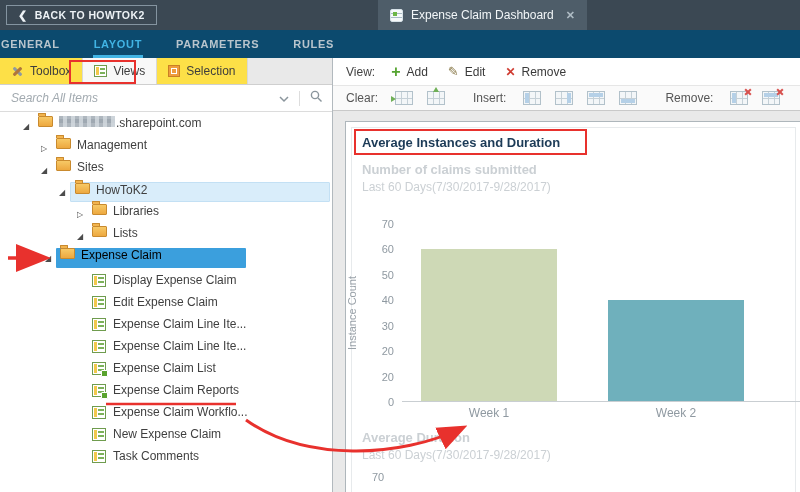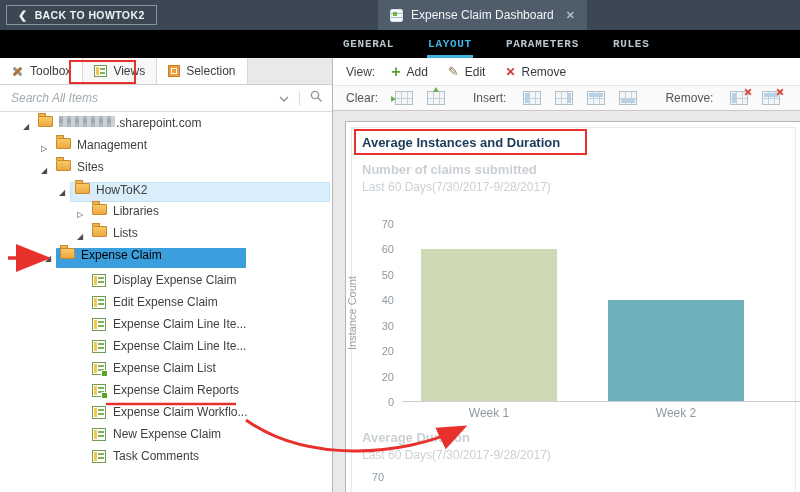--- a/index.html
+++ b/index.html
@@ -14,31 +14,31 @@
             letter-spacing:.4px;padding:3px 11px;font-family:inherit;cursor:pointer;}
   .back-chev{font-size:11px;line-height:1;}
   .doc-tab{position:absolute;left:378px;top:0;height:30px;background:#4e5d69;display:flex;
            align-items:center;gap:8px;padding:0 12px;color:#f2f6f8;font-size:12px;}
   .doc-icon{width:13px;height:13px;border:1px solid #d7e2e8;border-radius:2px;position:relative;
             background:repeating-linear-gradient(#f6f9fa 0 3px,#a9bcc6 3px 4px);}
   .doc-icon .dot{position:absolute;left:2px;top:2px;width:4px;height:4px;background:#6cb645;}
   .tab-close{color:#aebbc4;font-size:11px;font-weight:bold;margin-left:4px;cursor:pointer;}
 
   
-  .navbar{height:28px;background:#000000;display:flex;align-items:flex-end;padding-left:342px;gap:32px;font-family:Liberation Mono, monospace;}
+  .navbar{height:28px;background:#0c4a6e;display:flex;align-items:flex-end;gap:32px;}
   .nav-tab{font-size:11px;font-weight:bold;letter-spacing:.7px;color:#b9c5cd;padding:7px 1px 8px;cursor:pointer;}
   .nav-tab.active{color:#41b4e4;padding-bottom:5px;border-bottom:3px solid #41b4e4;}
 
   
   .main{display:flex;height:434px;}
   .left-panel{width:333px;border-right:1px solid #b2b9be;display:flex;flex-direction:column;background:#fff;}
 
   .panel-tabs{height:27px;background:#e9e9e9;border-bottom:1px solid #cfcfcf;display:flex;align-items:stretch;flex:none;}
   .ptab{display:flex;align-items:center;gap:6px;padding:0 11px;font-size:12px;color:#3d3d3d;
-        border-right:1px solid #d8d8d8;background:#ffffff;cursor:pointer;}
+        border-right:1px solid #d8d8d8;background:#fde047;cursor:pointer;}
   .ptab.active{background:#f8f8f8;}
   .tools-icon{position:relative;width:13px;height:13px;flex:none;}
   .xtool{position:absolute;left:1px;top:5px;width:11px;height:3px;border-radius:1px;}
   .xtool.a{background:#8f9aa0;transform:rotate(45deg);}
   .xtool.b{background:#b0763c;transform:rotate(-45deg);}
   .views-tab-icon{width:13px;height:12px;border:1px solid #6f9c4e;background:#fff;position:relative;flex:none;}
   .views-tab-icon i{position:absolute;left:1px;top:1px;bottom:1px;width:3px;background:#f2c84b;}
   .views-tab-icon b{position:absolute;left:5px;right:1px;top:2px;height:7px;
      background:repeating-linear-gradient(#7cb25a 0 2px,#fff 2px 4px);}
   .sel-icon{width:12px;height:12px;background:#ef9c3c;border:1px solid #c97f24;position:relative;flex:none;}

